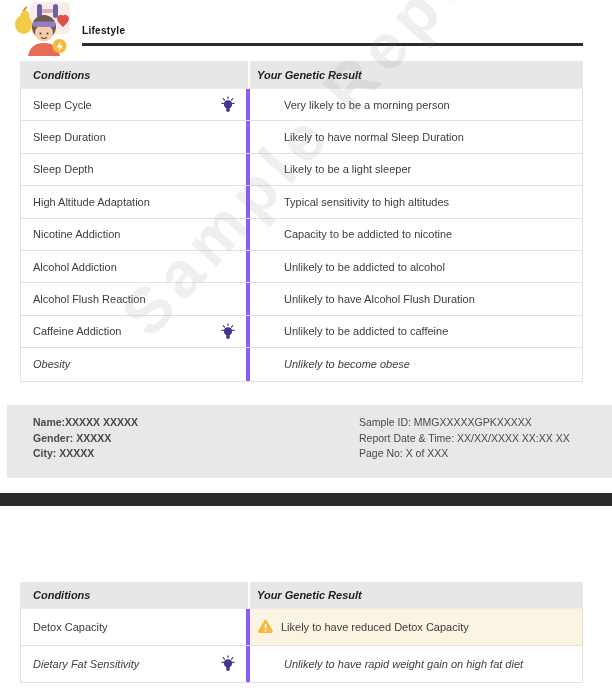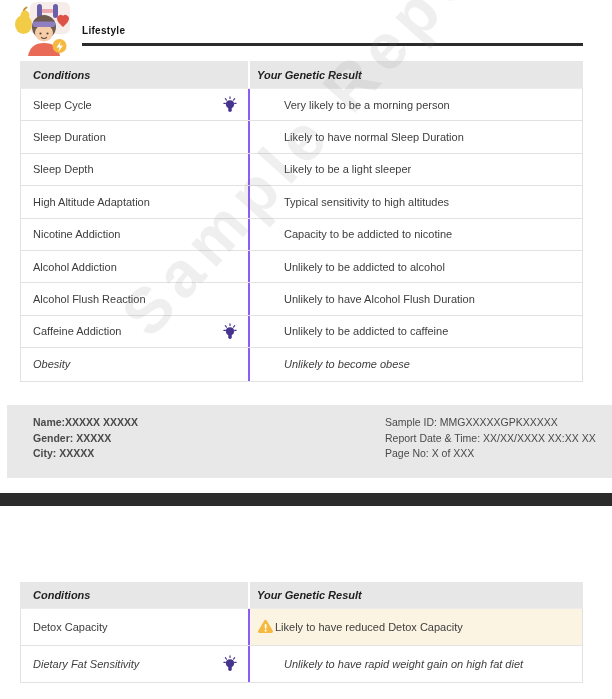--- a/index.html
+++ b/index.html
@@ -35,33 +35,33 @@
   #lifestyle-table .thead{height:27px;}
   #detox-table .thead{height:26px;}
   .th-cond{width:230px;padding-left:13px;border-right:2px solid #ffffff;}
   .th-res{flex:1;padding-left:7px;}
   .tbody{border:1px solid #e2e2e2;border-top:1px solid #ececec;box-sizing:border-box;}
   .trow{display:flex;box-sizing:border-box;border-bottom:1px solid #e2e2e2;}
   .trow:last-child{border-bottom:none;font-style:italic;}
   #lifestyle-table .trow{height:32.4px;}
   #detox-table .trow{height:36.5px;}
   .cell{display:flex;align-items:center;box-sizing:border-box;}
-  .cond-cell{width:229px;padding:0 11px 0 12px;border-right:2px solid #8b5cf6;justify-content:space-between;}
+  .cond-cell{width:229px;padding:0 11px 0 12px;border-right:4px solid #8b5cf6;justify-content:space-between;}
   .res-cell{flex:1;padding-left:34px;}
-  .res-cell.with-icon{padding-left:7px;gap:1px;}
+  .res-cell.with-icon{padding-left:7px;gap:7px;}
   .res-cell.highlight{background:#fbf4e2;}
   .bulb-svg{flex:0 0 auto;}
 
   
   .report-footer{
     position:absolute;left:7px;right:0;top:405px;height:73px;background:#e8e8e8;
     font-size:10.5px;color:#4a4a4a;line-height:15.5px;
   }
   .footer-left{position:absolute;left:26px;top:10px;font-weight:bold;}
-  .footer-right{position:absolute;left:352px;top:10px;margin-left:26px;}
+  .footer-right{position:absolute;left:352px;top:10px;}
 
   
   .page-divider{position:absolute;left:0;right:0;top:493px;height:13px;background:#2b2b2b;}
 </style>
 </head>
 <body>
 
 <svg class="hero-icon" viewBox="0 0 58 54">
   <rect x="17" y="0" width="40" height="32" rx="6" fill="#f6ecea"></rect>
 

